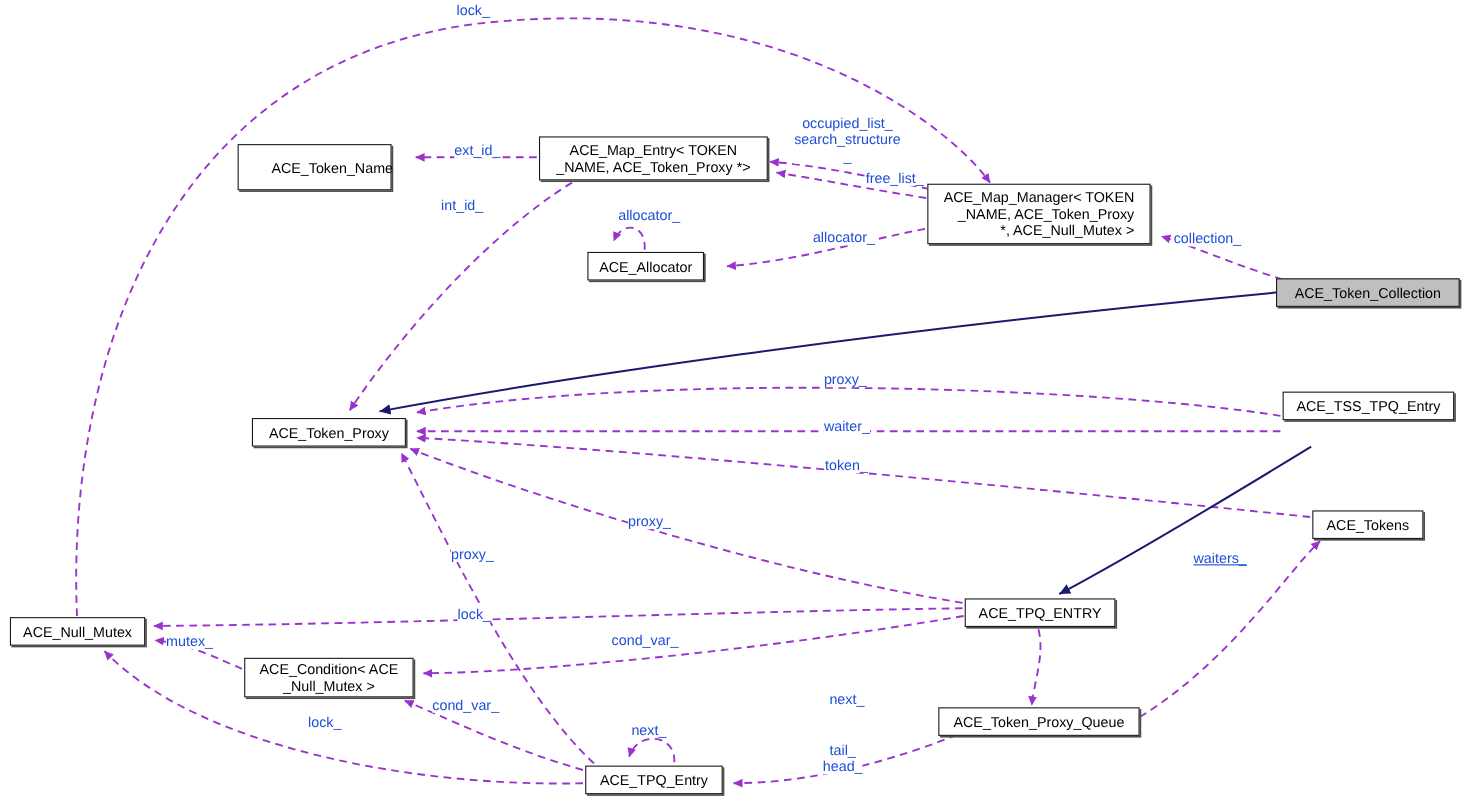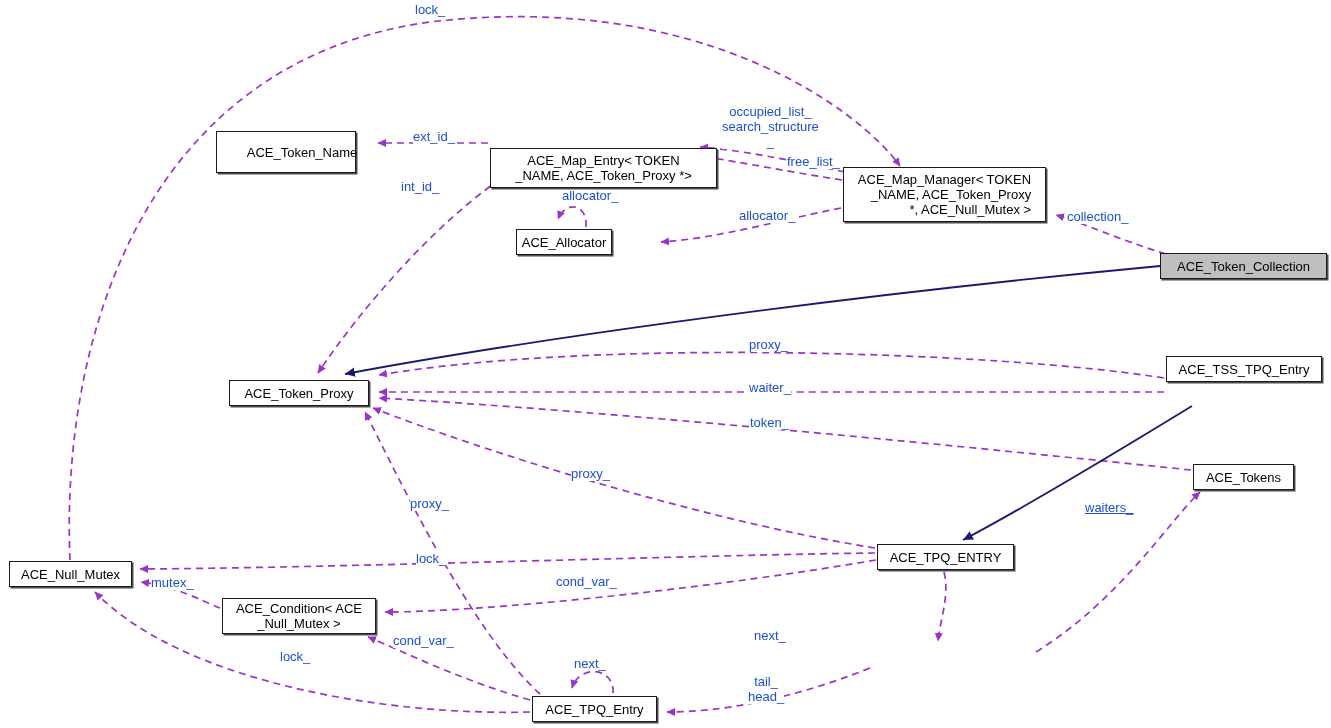--- a/index.html
+++ b/index.html
@@ -118,44 +118,45 @@
     <g stroke="#191970" stroke-width="1.8" fill="none" marker-end="url(#arrow-inherit)">
 
       <path d="M1160,266 C 800,300 500,345 345,374"></path>
 
       <path d="M1192,406 C 1120,450 1020,510 963,540"></path>
     </g>
   </svg>
 
   <div class="node" style="left:216px; top:131px; width:140px; height:42px;padding-left:32px;">ACE_Token_Name</div>
 
-  <div class="node" style="left:490px; top:124px; width:227px; height:40px;margin-top:24px;">ACE_Map_Entry&lt; TOKEN
+  <div class="node" style="left:490px; top:124px; width:208px; height:40px;">ACE_Map_Entry&lt; TOKEN
 _NAME, ACE_Token_Proxy *&gt;</div>
 
   <div class="node" style="left:843px; top:167px; width:203px; height:55px;text-align:right;">ACE_Map_Manager&lt; TOKEN
 _NAME, ACE_Token_Proxy
 *, ACE_Null_Mutex &gt;</div>
 
-  <div class="node" style="left:516px; top:229px; width:96px; height:26px;">ACE_Allocator</div>
+  <div class="node" style="left:534px; top:229px; width:106px; height:26px;">ACE_Allocator</div>
 
   <div class="node highlight" style="left:1160px; top:253px; width:167px; height:26px;">ACE_Token_Collection</div>
 
   <div class="node" style="left:229px; top:380px; width:140px; height:26px;text-align:right;">ACE_Token_Proxy</div>
 
   <div class="node" style="left:1166px; top:356px; width:156px; height:26px;">ACE_TSS_TPQ_Entry</div>
 
   <div class="node" style="left:1193px; top:464px; width:101px; height:26px;">ACE_Tokens</div>
 
   <div class="node" style="left:877px; top:544px; width:137px; height:26px;">ACE_TPQ_ENTRY</div>
 
   <div class="node" style="left:9px; top:561px; width:123px; height:26px;">ACE_Null_Mutex</div>
 
   <div class="node" style="left:222px; top:598px; width:154px; height:36px;">ACE_Condition&lt; ACE
 _Null_Mutex &gt;</div>
 
+  <div class="node" style="left:853px; top:643px; width:183px; height:26px;">ACE_Token_Proxy_Queue</div>
 
   <div class="node" style="left:532px; top:696px; width:125px; height:26px;">ACE_TPQ_Entry</div>
 
   <div class="edge-label" style="left:415px; top:2px;">lock_</div>
 
   <div class="edge-label" style="left:413px; top:129px;">ext_id_</div>
 
   <div class="edge-label" style="left:722px; top:104px;">occupied_list_
 search_structure
 _</div>

